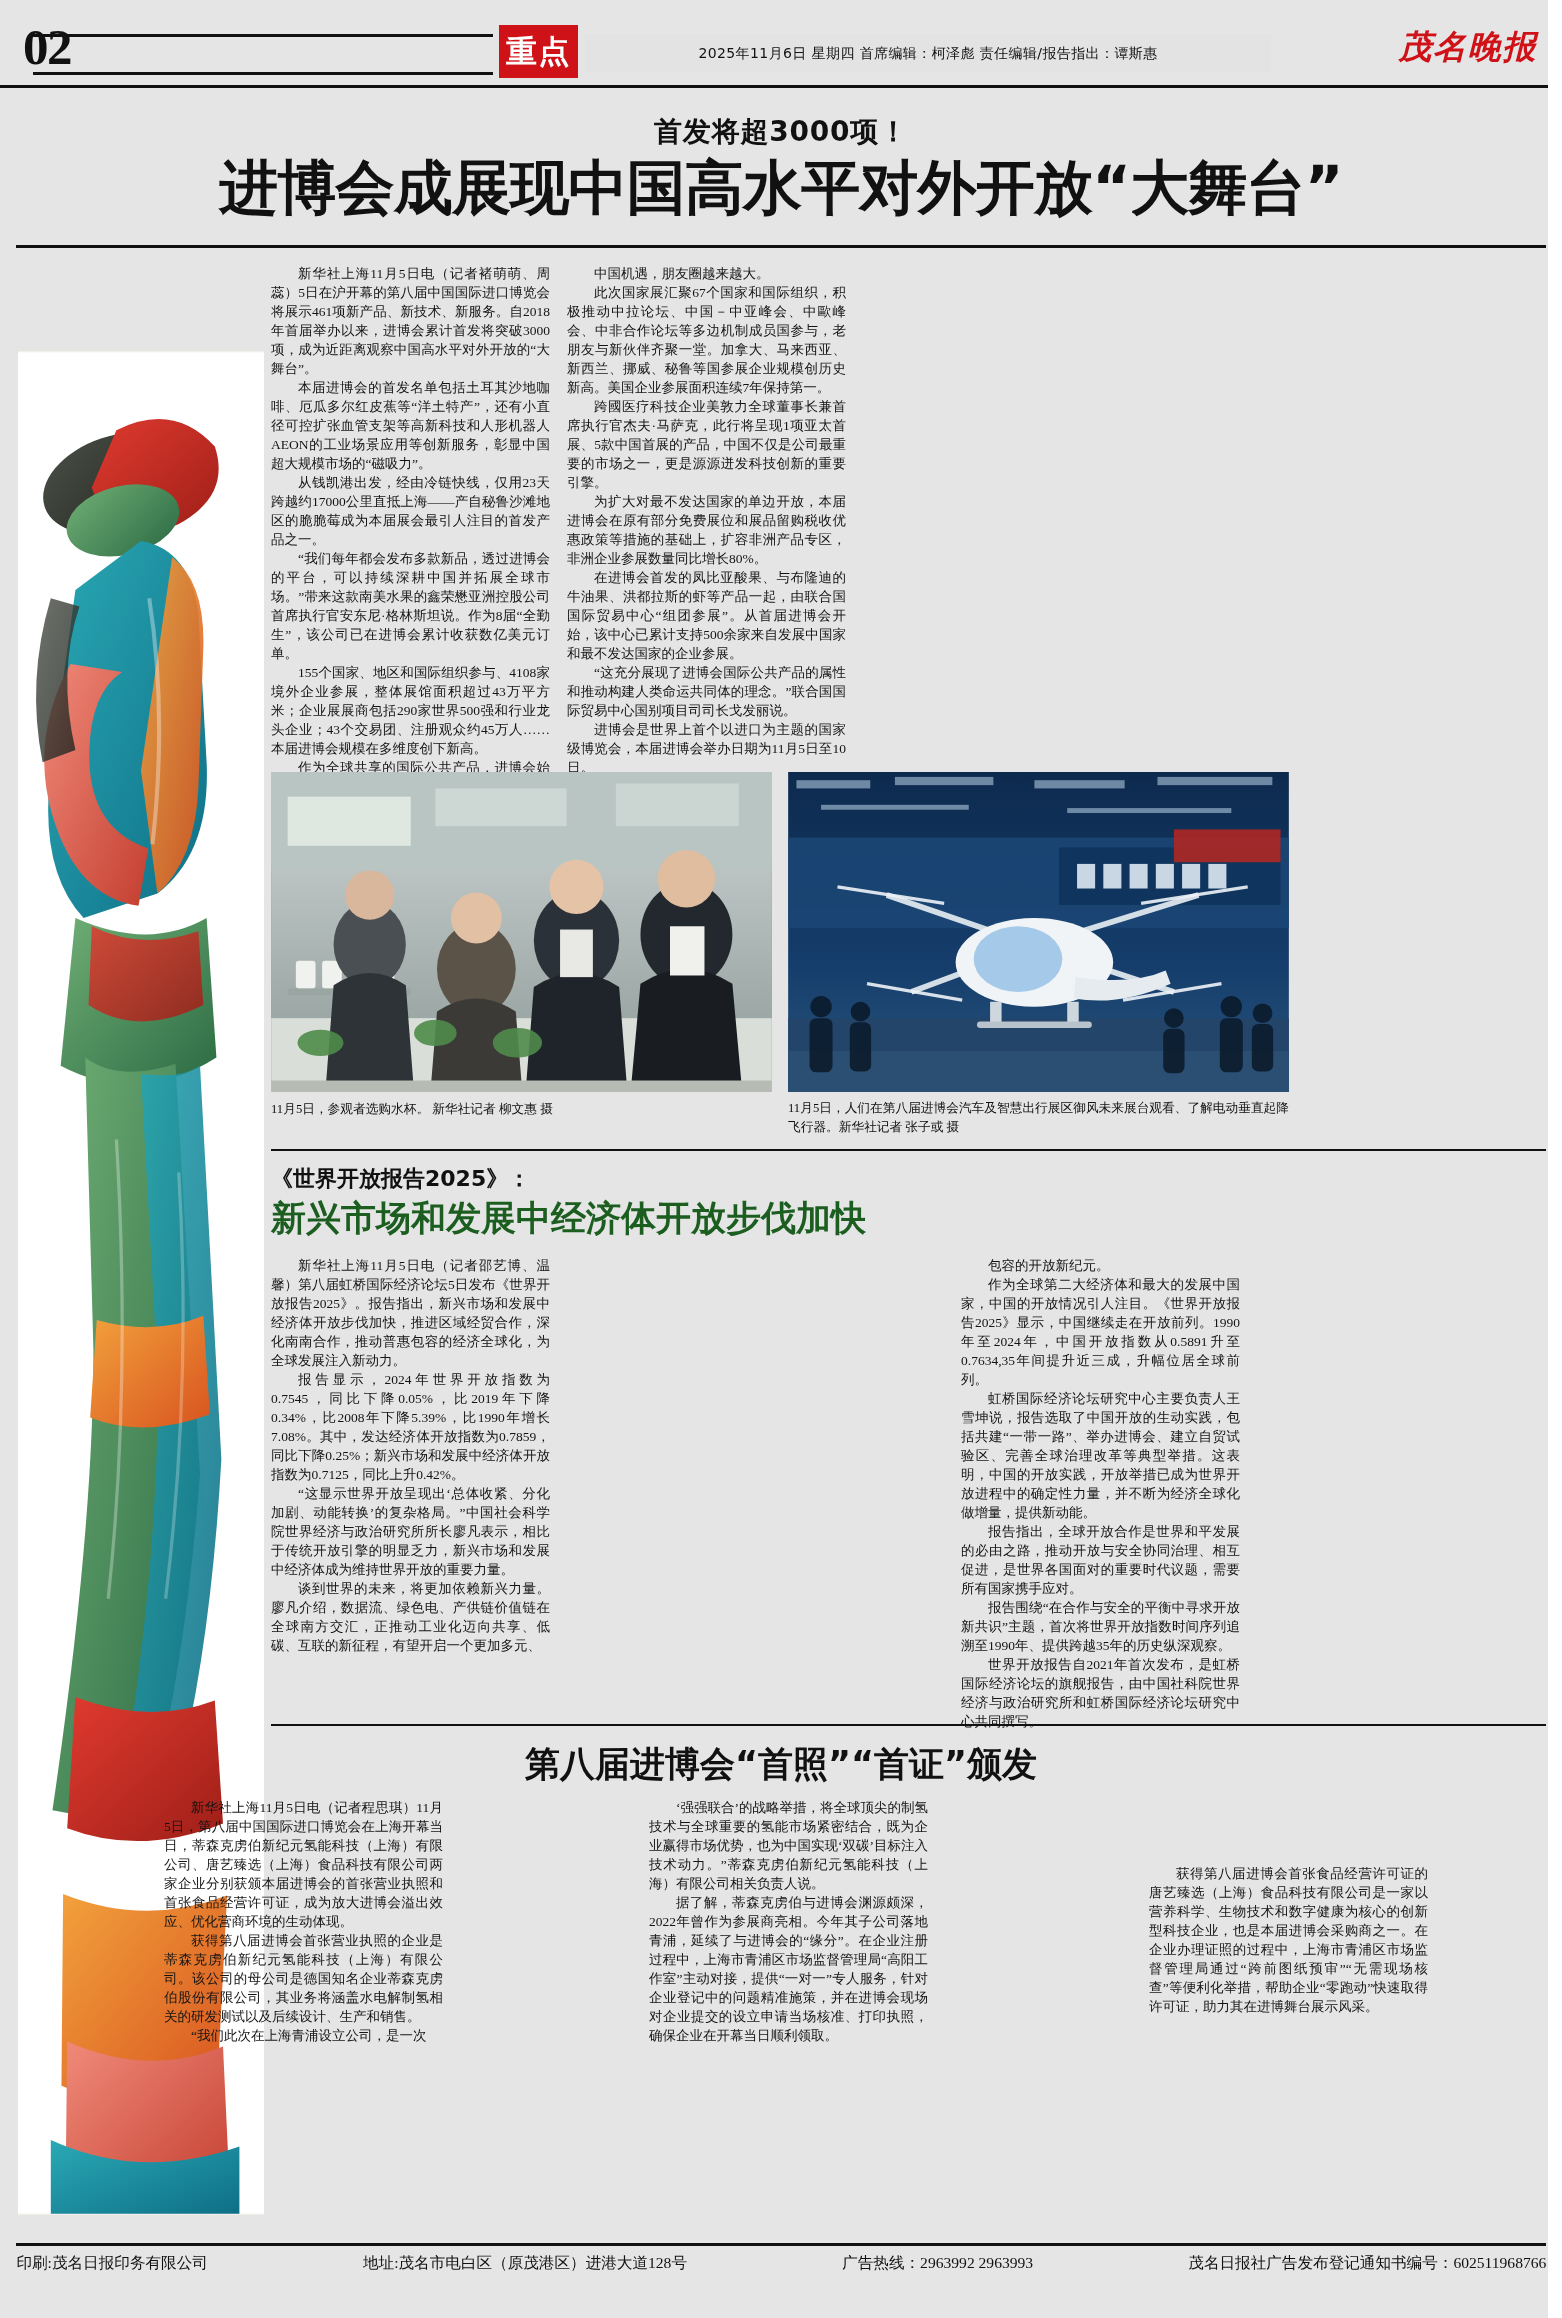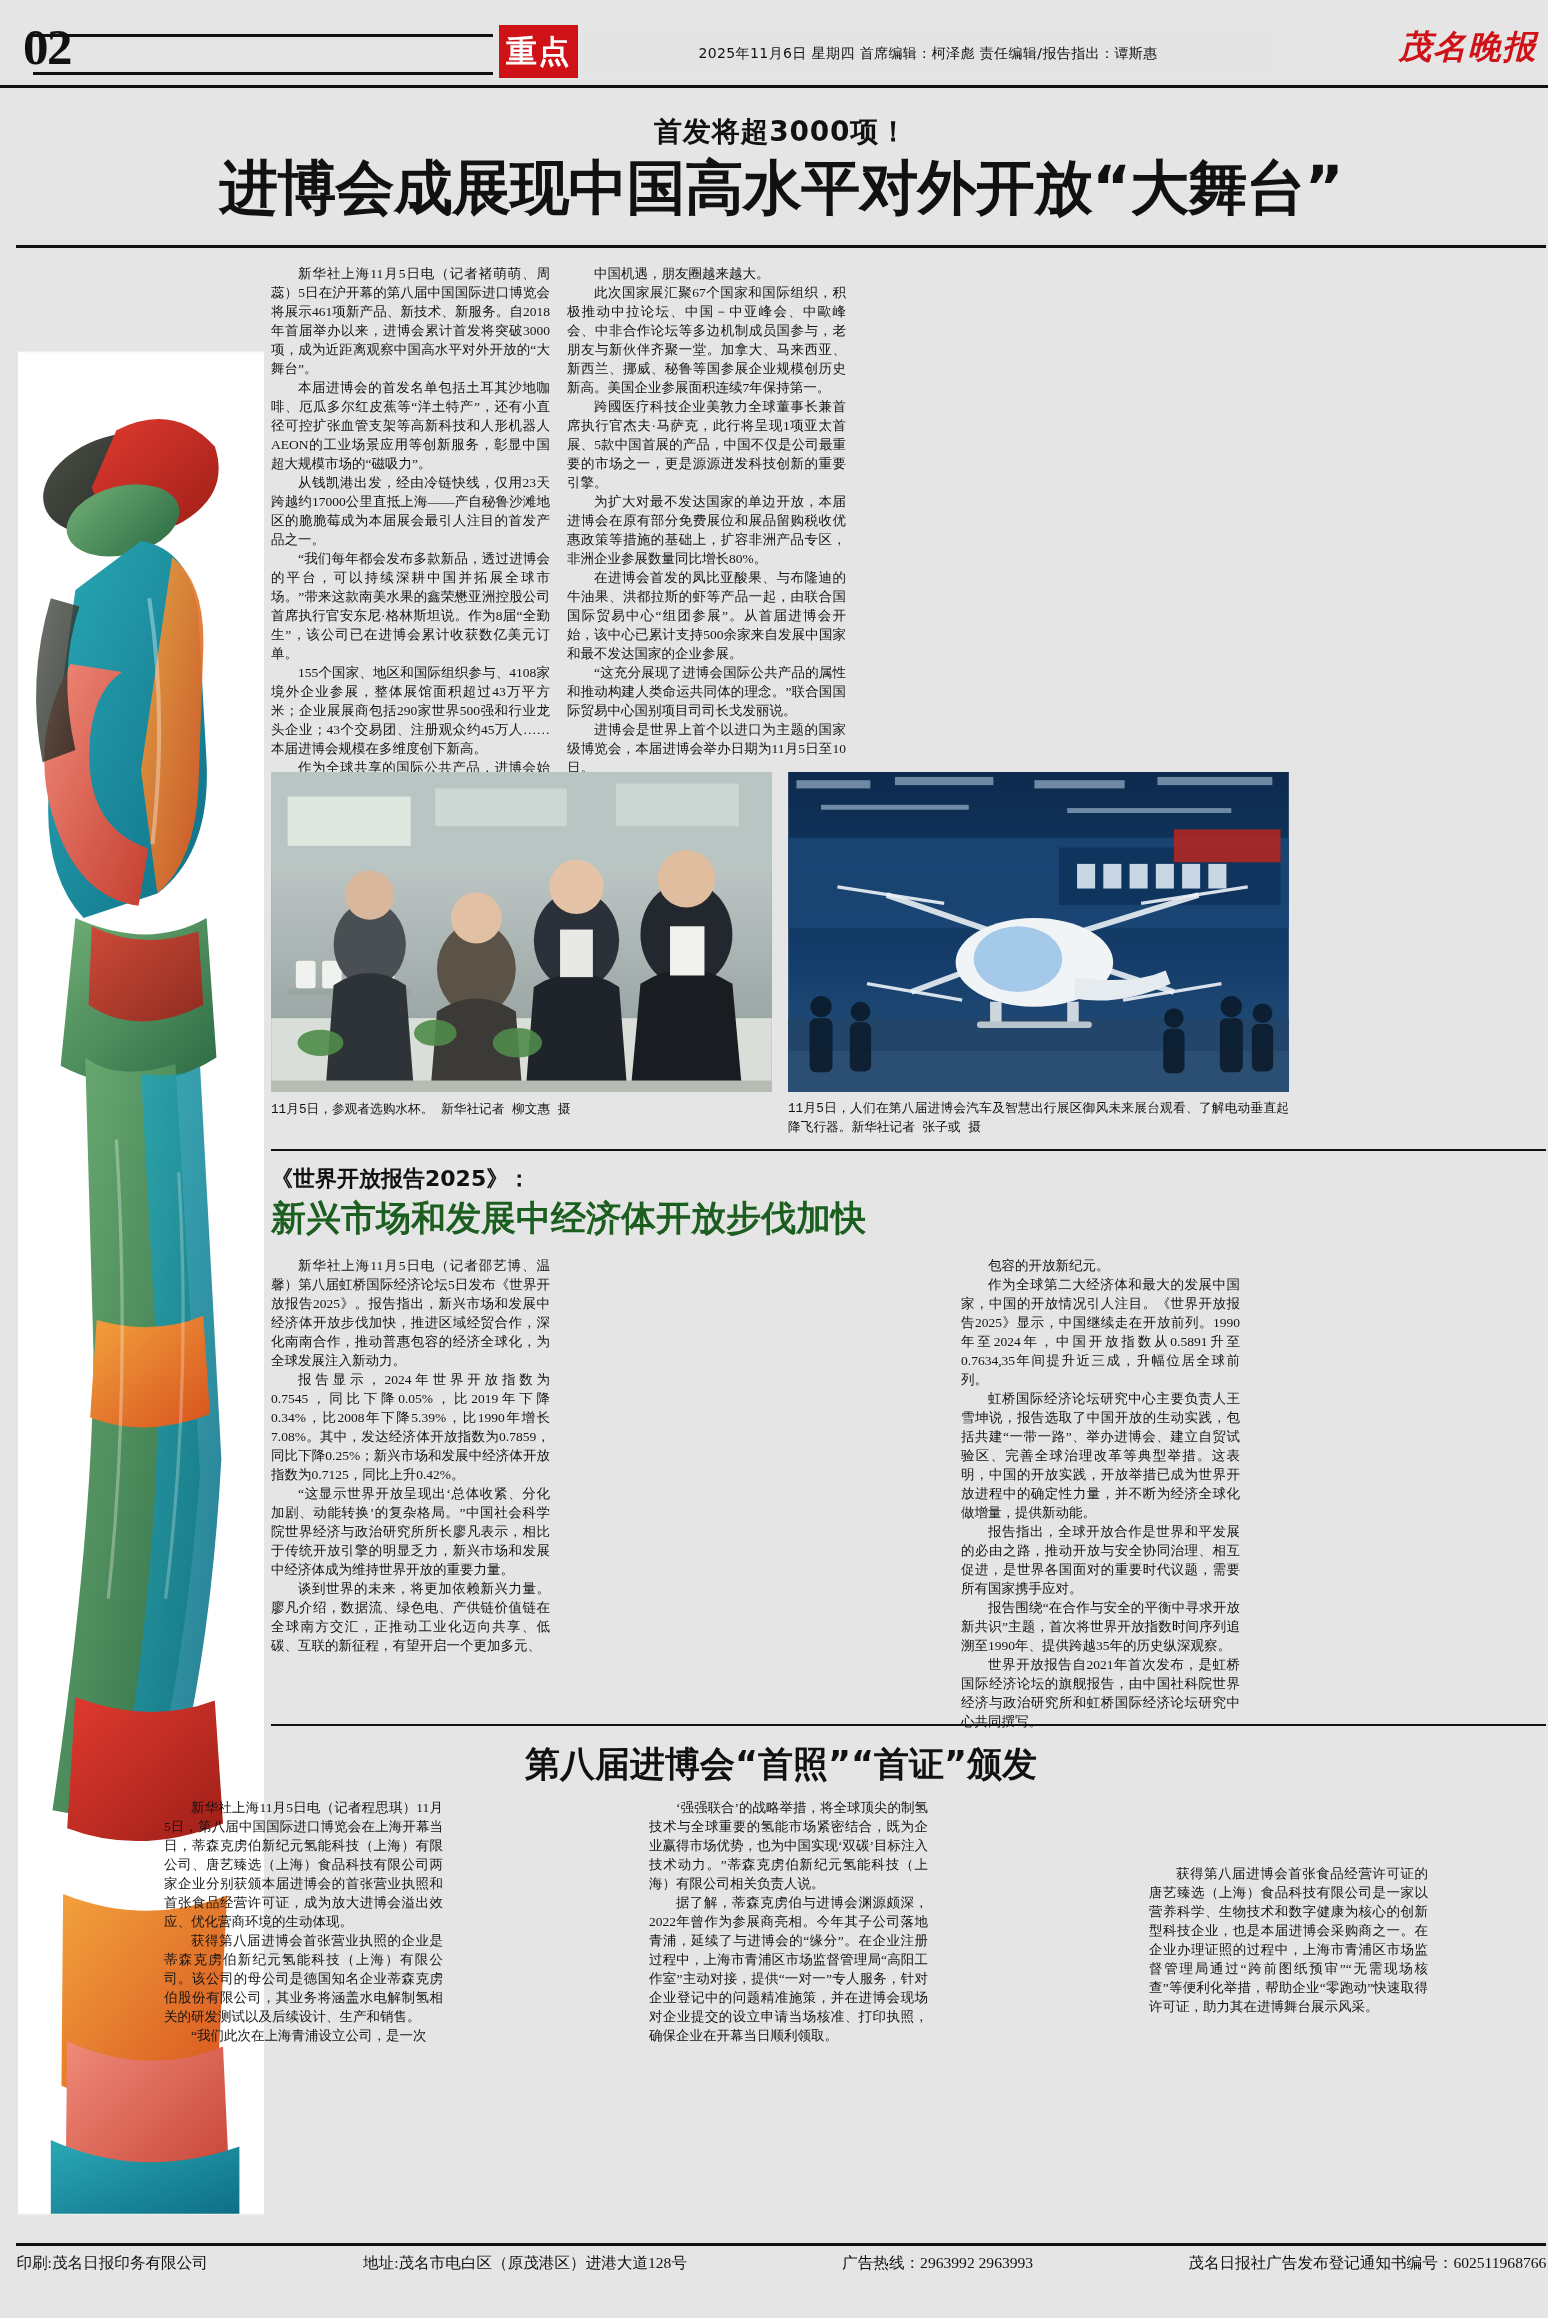--- a/index.html
+++ b/index.html
@@ -148,21 +148,21 @@
   .col p.lead { text-indent: 2em; }
 
   
   .photo {
     position: absolute;
     overflow: hidden;
     background: #9aa3ad;
   }
   .caption {
     position: absolute;
-    font-family: Liberation Mono, monospace;
+    font-family: Liberation Serif, serif;
     font-size: 12.7px;
     line-height: 19px;
     color: #111;
     text-align: justify;
   }
 
   
   .sec2-kicker {
     position: absolute;
     font-family: "DejaVu Sans", sans-serif;

